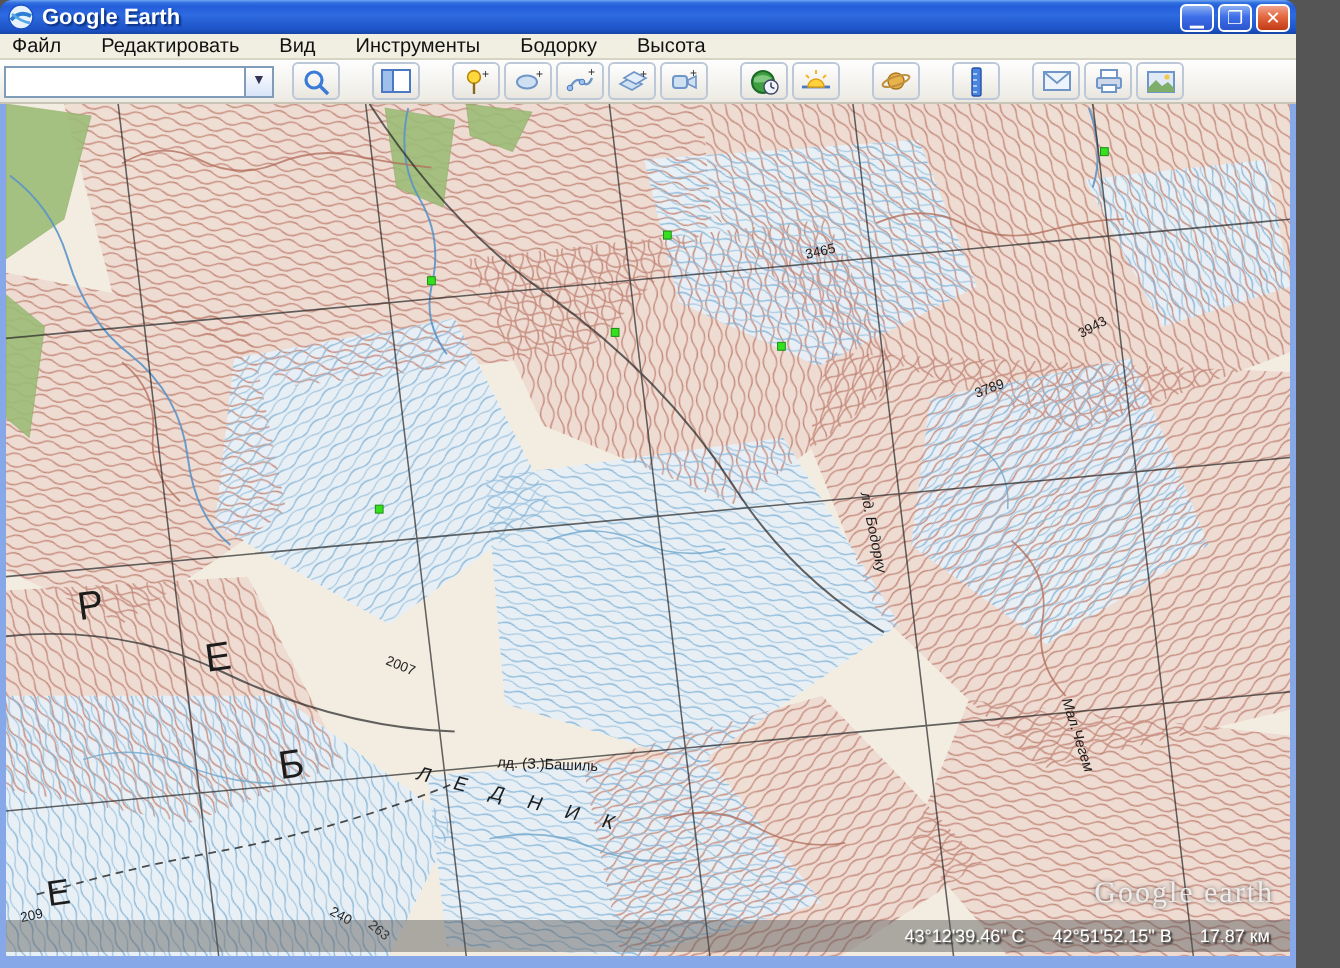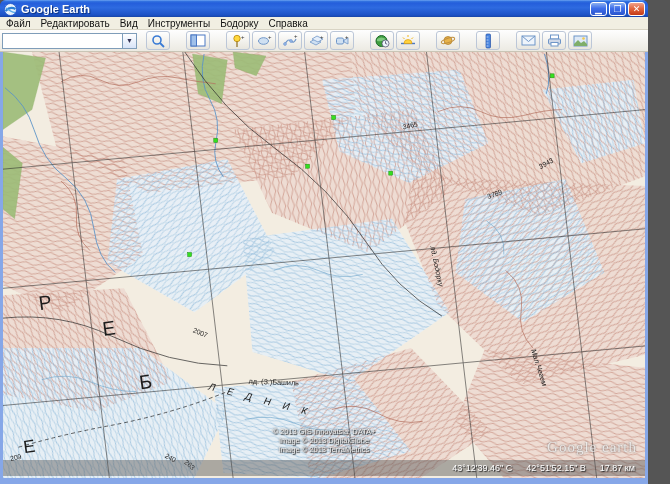--- a/index.html
+++ b/index.html
@@ -12,21 +12,21 @@
     color:#fff;}
   .app-icon{width:13px;height:13px;margin-right:4px;display:inline-block;}
   .title-text{font-size:11px;font-weight:bold;text-shadow:1px 1px 1px #0a2f7a;flex:1;
     white-space:nowrap;overflow:hidden;}
   .winbtn{width:17px;height:14px;margin-left:2px;border:1px solid #fff;border-radius:3px;
     font-size:9px;line-height:12px;text-align:center;color:#fff;
     background:linear-gradient(180deg,#8cb0f0,#3e6eea 45%,#2a55cc);cursor:default;}
   .winbtn.close{background:linear-gradient(180deg,#f0a38c,#e3683f 45%,#c23a17);}
   
   .menubar{height:13px;flex:0 0 13px;background:#f1efe2;display:flex;align-items:center;
-    padding:0 6px;gap:10px;border-bottom:1px solid #d8d4c4;}
+    padding:0 6px;gap:20px;border-bottom:1px solid #d8d4c4;}
   .menubar span{font-size:10px;color:#111;white-space:nowrap;}
   
   .toolbar{height:22px;flex:0 0 22px;background:linear-gradient(180deg,#fefefe,#eceae2);
     border-bottom:1px solid #c9c5b6;display:flex;align-items:center;padding:0 2px;}
   .searchwrap{display:flex;align-items:center;height:18px;}
   .search-input{width:120px;height:16px;border:1px solid #7f9db9;border-right:none;font-size:10px;
     padding:0 3px;outline:none;}
   .combo-btn{width:15px;height:16px;border:1px solid #7f9db9;background:linear-gradient(180deg,#fff,#d8e4f8);
     font-size:7px;line-height:14px;text-align:center;color:#335;}
   .tbtn{width:24px;height:19px;margin:0 1px;border:1px solid #bcc7d8;border-radius:3px;
@@ -65,21 +65,21 @@
     <span class="winbtn">❐</span>
     <span class="winbtn close">✕</span>
   </div>
 
   <div class="menubar">
     <span>Файл</span>
     <span>Редактировать</span>
     <span>Вид</span>
     <span>Инструменты</span>
     <span>Бодорку</span>
-    <span>Справка</span>
+    <span>Высота</span>
   </div>
 
   <div class="toolbar">
     <div class="searchwrap">
       <input class="search-input" type="text" value="" style="">
       <span class="combo-btn">▼</span>
     </div>
     <span class="tsep"></span>
     <button class="tbtn">
       <svg width="14" height="14" viewBox="0 0 14 14">
@@ -332,25 +332,20 @@
           <text x="556" y="118" font-size="7" fill="#1c1c1c" transform="rotate(-28 556 118)" font-family="&quot;Liberation Sans&quot;,sans-serif">3943</text>
           <text x="414" y="78" font-size="7" fill="#1c1c1c" transform="rotate(-12 414 78)" font-family="&quot;Liberation Sans&quot;,sans-serif">3465</text>
           <text x="502" y="148" font-size="7" fill="#1c1c1c" transform="rotate(-20 502 148)" font-family="&quot;Liberation Sans&quot;,sans-serif">3789</text>
           <text x="196" y="282" font-size="7" fill="#1c1c1c" transform="rotate(22 196 282)" font-family="&quot;Liberation Sans&quot;,sans-serif">2007</text>
           <text x="187" y="414" font-size="7" fill="#1c1c1c" transform="rotate(40 187 414)" font-family="&quot;Liberation Sans&quot;,sans-serif">263</text>
           <text x="8" y="412" font-size="7" fill="#1c1c1c" transform="rotate(-12 8 412)" font-family="&quot;Liberation Sans&quot;,sans-serif">209</text>
           <text x="167" y="408" font-size="7" fill="#1c1c1c" transform="rotate(28 167 408)" font-family="&quot;Liberation Sans&quot;,sans-serif">240</text>
         </g>
     </svg>
 
-    <div class="copyright">
-      <div>© 2013 GIS Innovatsia, DATA+</div>
-      <div>Image © 2013 DigitalGlobe</div>
-      <div>Image © 2013 TerraMetrics</div>
-    </div>
     <div class="watermark">Google earth</div>
 
     <div class="statusbar">
       <span>43°12'39.46" С</span>
       <span>42°51'52.15" В</span>
       <span>17.87 км</span>
     </div>
   </div>
 
 </div>

